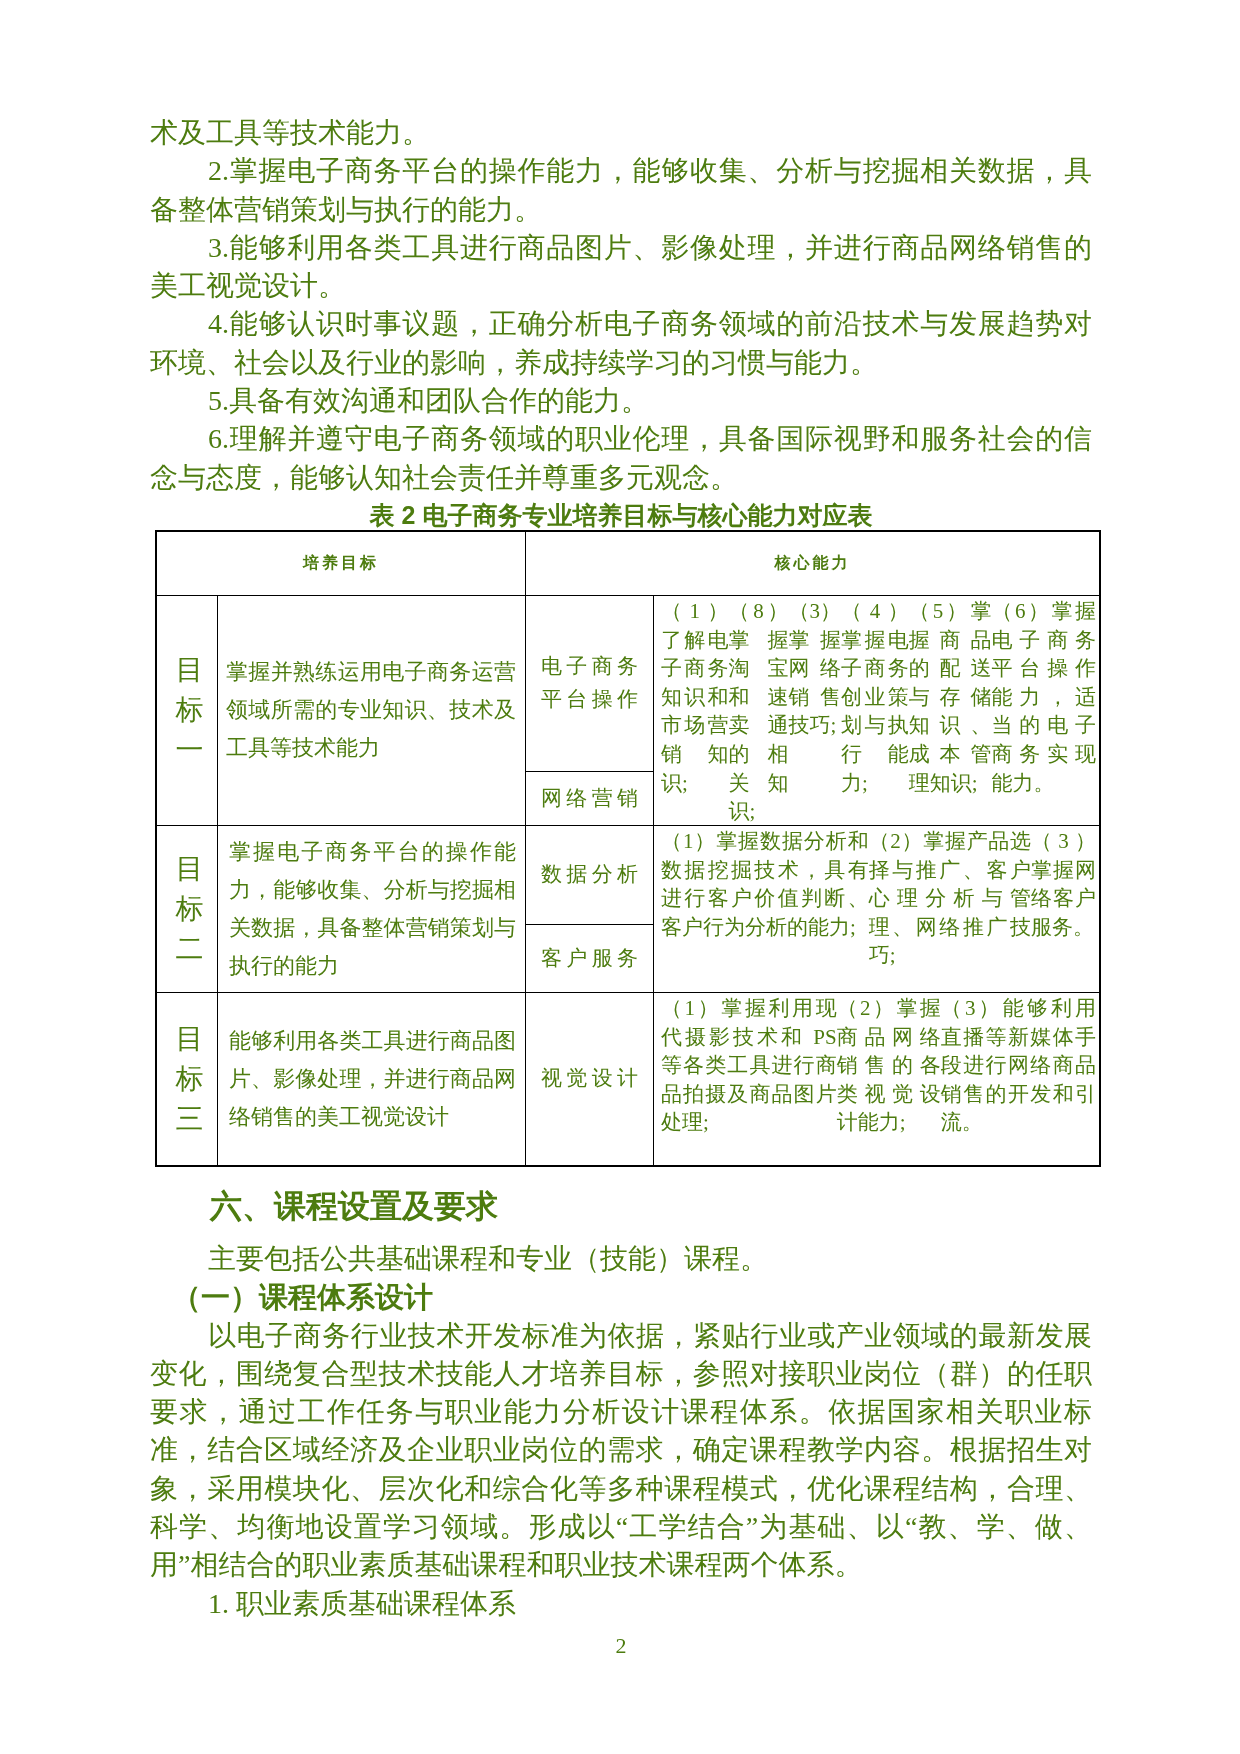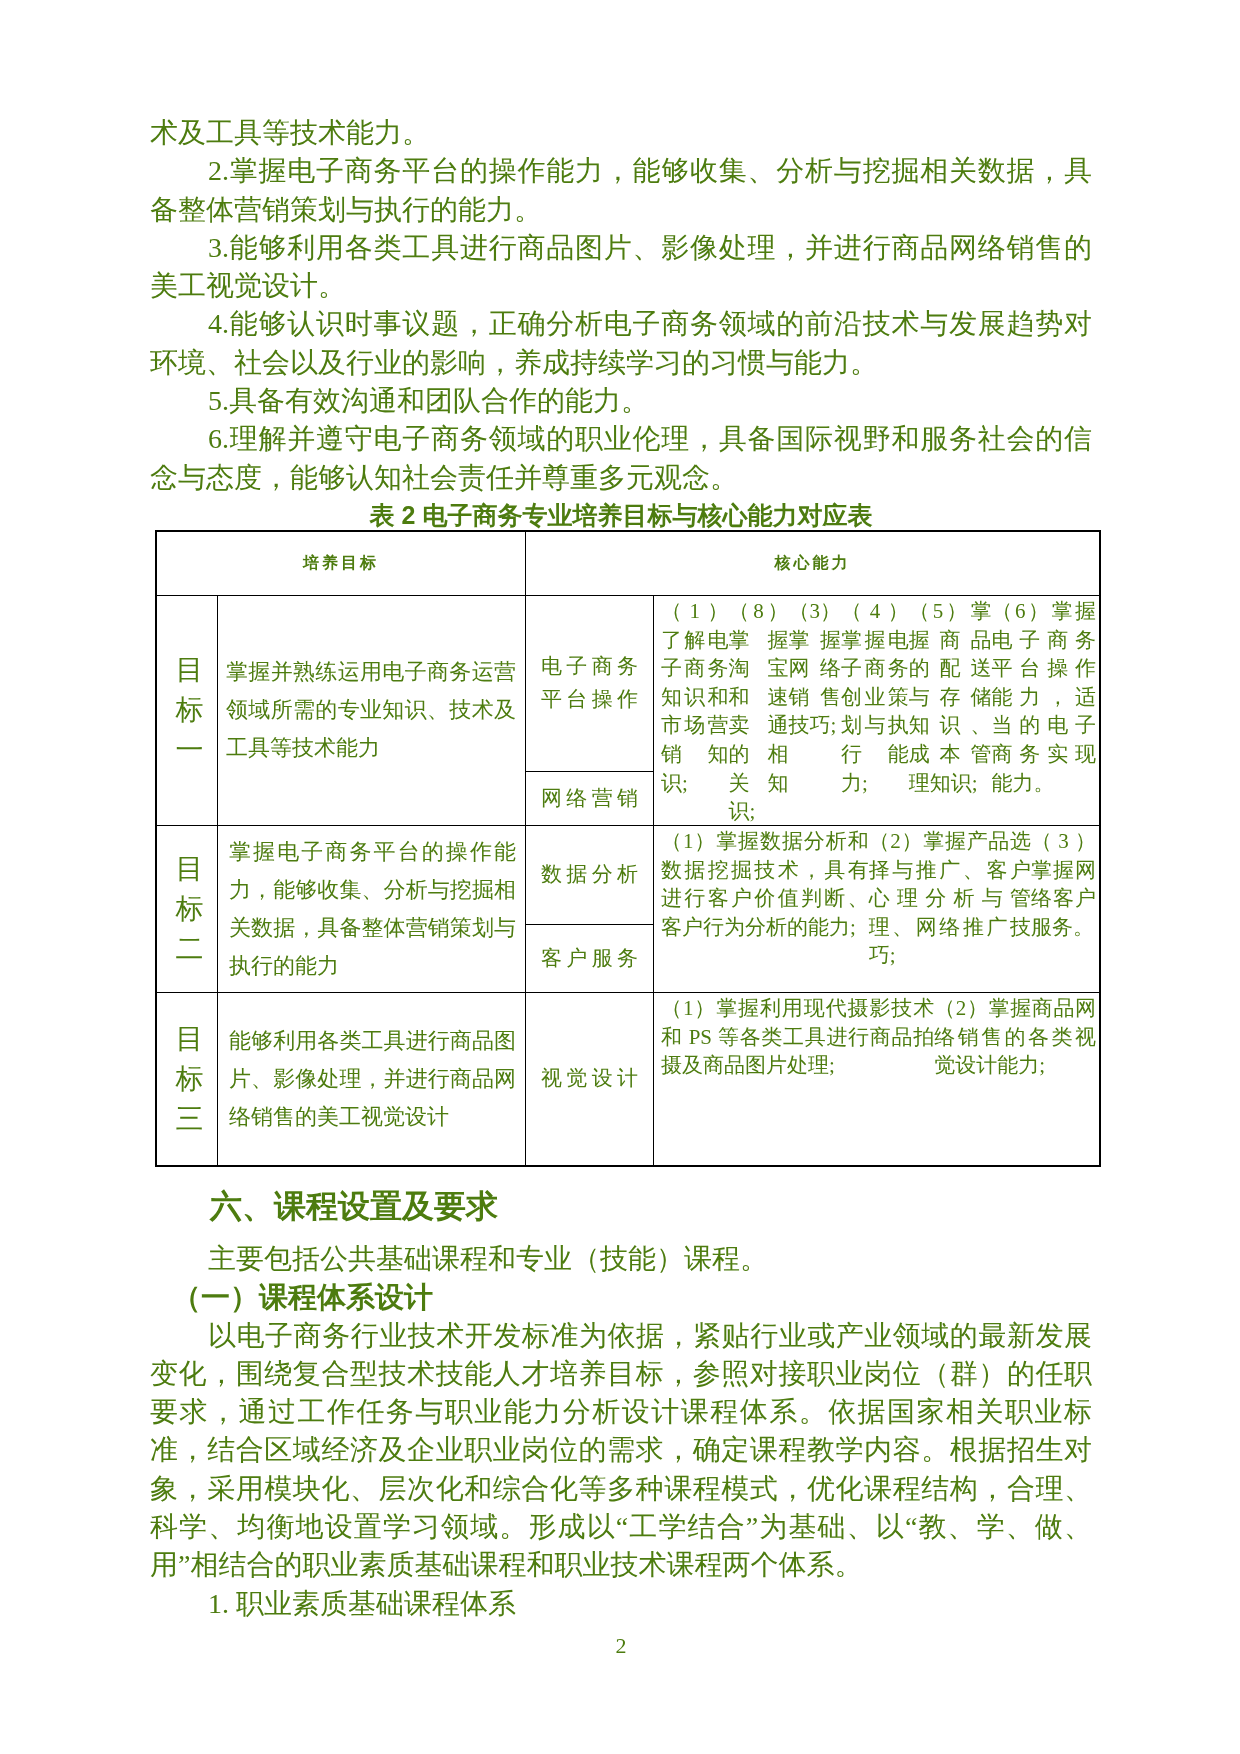--- a/index.html
+++ b/index.html
@@ -184,20 +184,21 @@
       </div>
       <div class="cell desccell r3" style="grid-column:2;grid-row:4;">能够利用各类工具进行商品图片、影像处理，并进行商品网络销售的美工视觉设计</div>
       <div class="cell catcell r3" style="grid-column:3;grid-row:4;">
         <div class="catsub rest">
           <span>视觉设计</span>
         </div>
       </div>
       <div class="cell detcell r3" style="grid-column:4;grid-row:4;">
           <div class="detail-item">（1）掌握利用现代摄影技术和 PS 等各类工具进行商品拍摄及商品图片处理;</div>
           <div class="detail-item">（2）掌握商品网络销售的各类视觉设计能力;</div>
+          <div class="detail-item">（3）能够利用直播等新媒体手段进行网络商品销售的开发和引流。</div>
         </div>
     </div>
 
     <div class="sec-heading">六、课程设置及要求</div>
     <p class="para ind sec-lead">主要包括公共基础课程和专业（技能）课程。</p>
     <p class="sub-heading">（一）课程体系设计</p>
     <p class="para ind">以电子商务行业技术开发标准为依据，紧贴行业或产业领域的最新发展变化，围绕复合型技术技能人才培养目标，参照对接职业岗位（群）的任职要求，通过工作任务与职业能力分析设计课程体系。依据国家相关职业标准，结合区域经济及企业职业岗位的需求，确定课程教学内容。根据招生对象，采用模块化、层次化和综合化等多种课程模式，优化课程结构，合理、科学、均衡地设置学习领域。形成以“工学结合”为基础、以“教、学、做、用”相结合的职业素质基础课程和职业技术课程两个体系。</p>
     <p class="para ind list-item">1. 职业素质基础课程体系</p>
 
     <div class="page-number">2</div>

